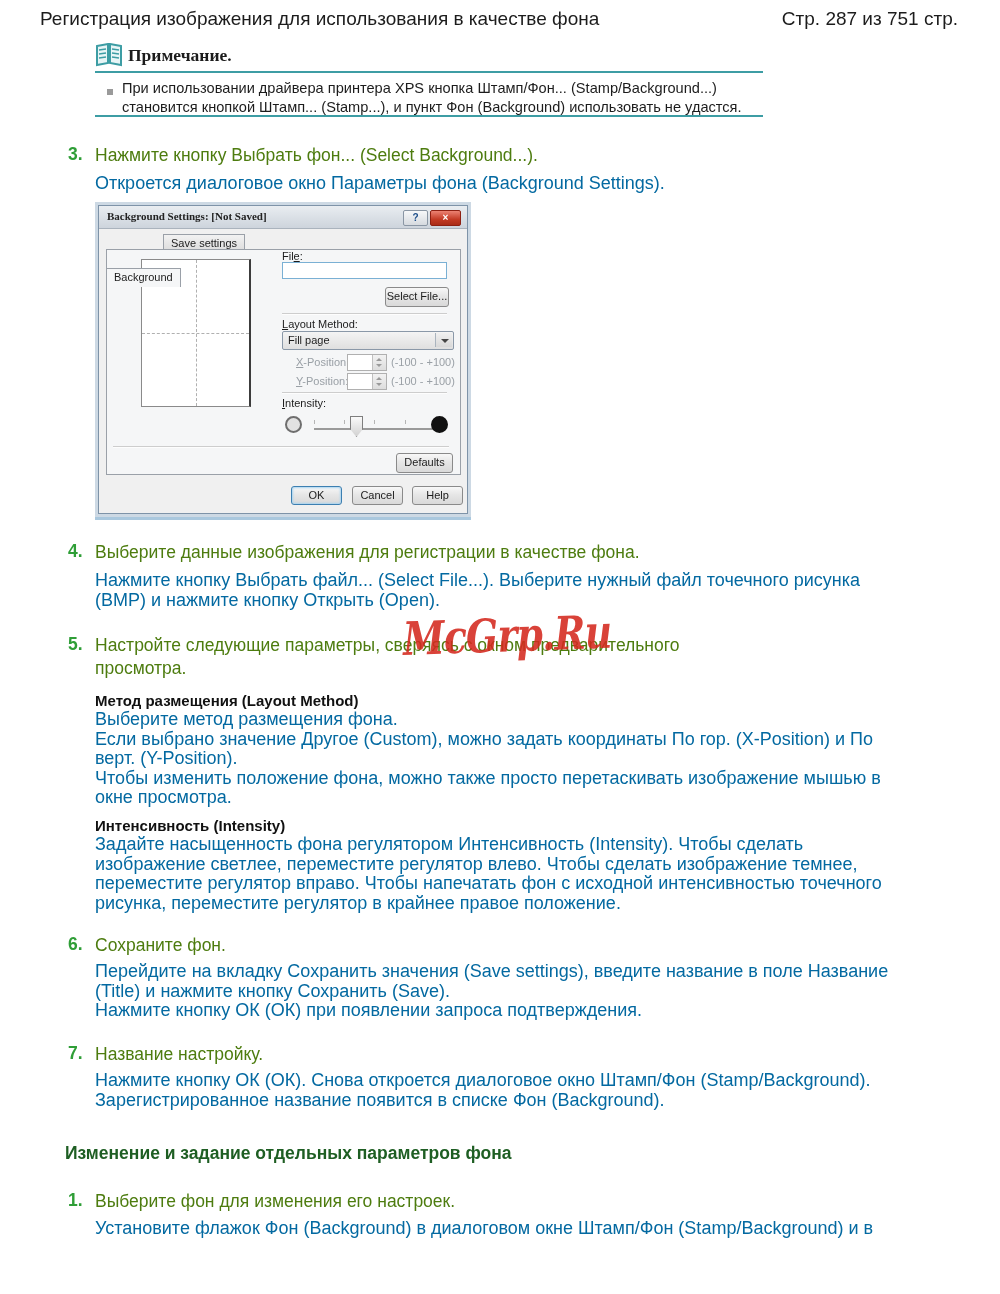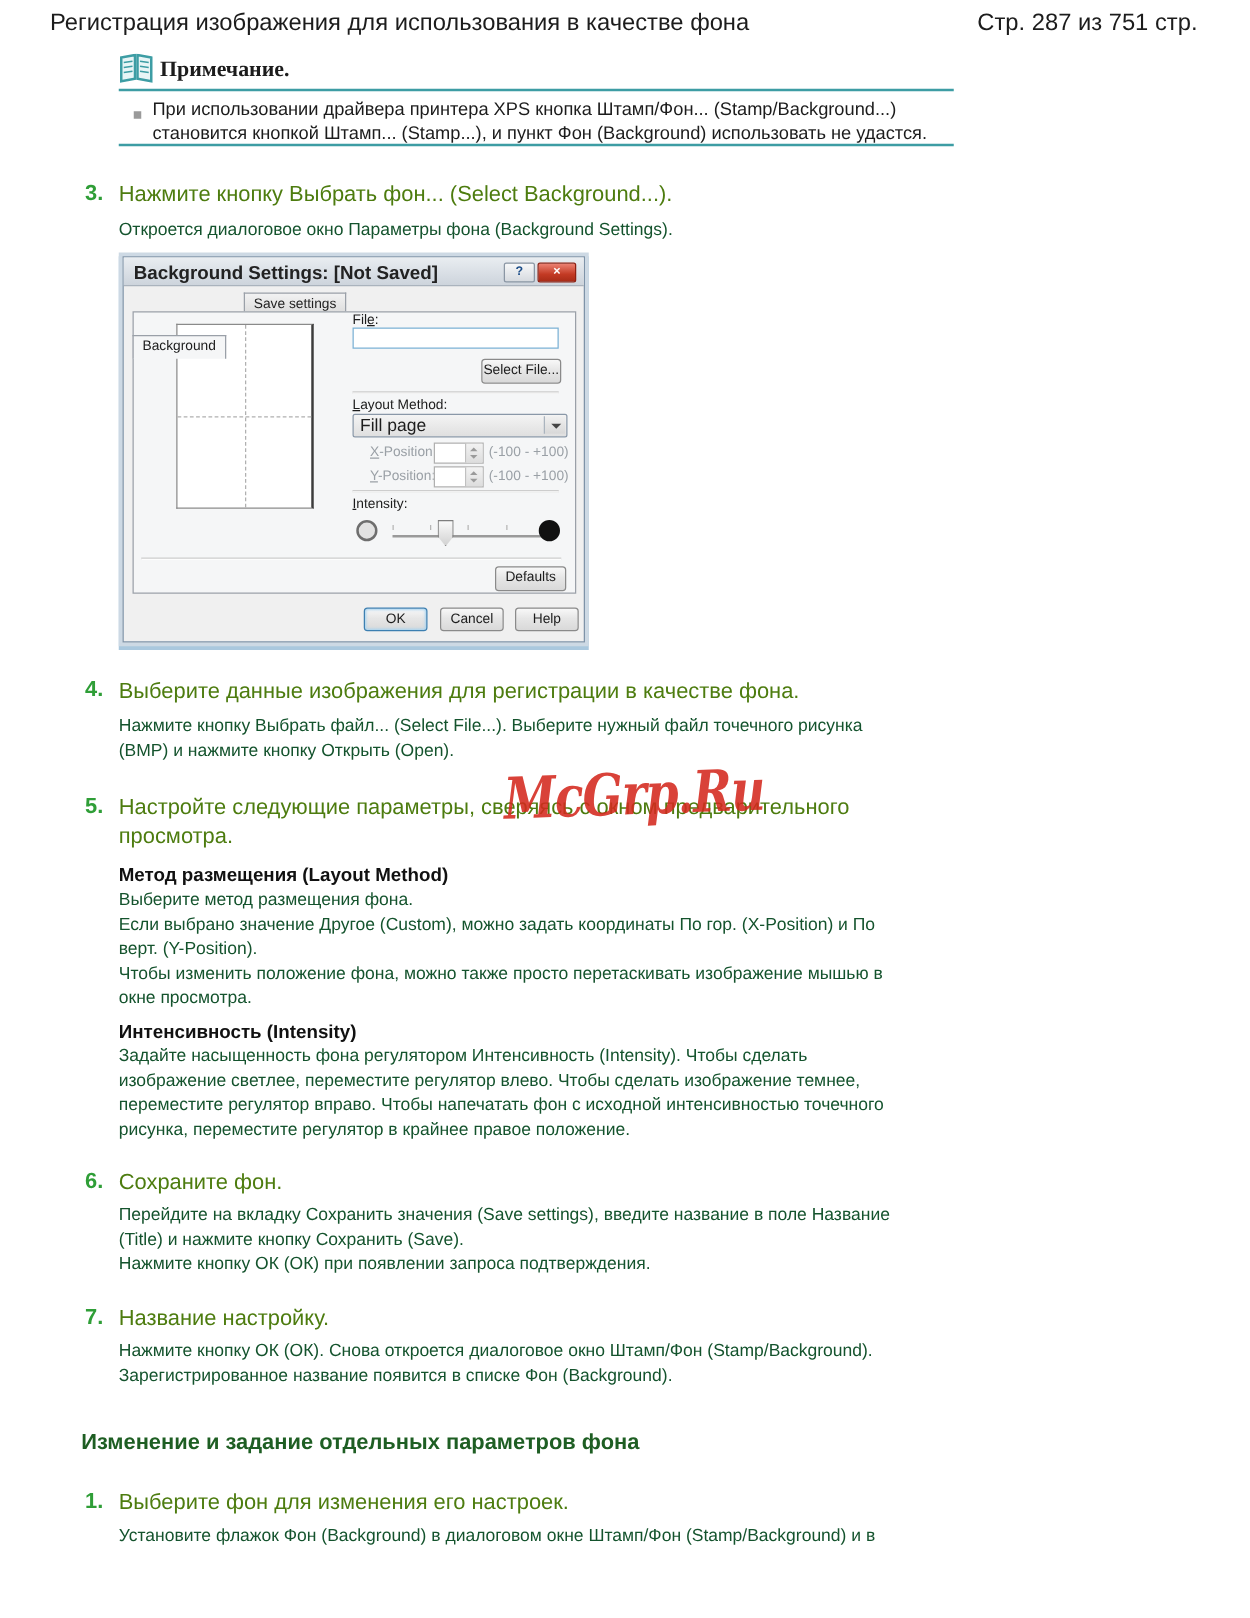--- a/index.html
+++ b/index.html
@@ -10,60 +10,60 @@
   .hdr-title{left:40px;top:8px;font-size:19px;}
   .hdr-page{right:42px;top:8px;font-size:19px;}
   
   .note-title{left:128px;top:45px;font-size:17.5px;font-weight:bold;font-family:Liberation Serif, serif;}
   .note-line{left:95px;width:668px;height:2px;background:#3d9da4;}
   .note-bullet{left:107px;top:89px;width:6px;height:6px;background:#9a9a9a;}
   .note-text{left:122px;top:79px;width:650px;font-size:14.6px;line-height:19px;white-space:pre-line;}
   
   .step-num{font-size:17.5px;font-weight:bold;color:#2f9e37;}
   .step-title{font-size:17.5px;color:#4d7c0f;white-space:pre-line;line-height:23px;}
-  .step-body{font-size:14px;line-height:19.5px;color:#14532d;white-space:pre-line;}
+  .step-body{font-size:18px;line-height:19.5px;color:#0369a1;white-space:pre-line;}
   .subhead{font-size:15px;font-weight:bold;color:#111;}
   .green-head{left:65px;top:1143px;font-size:17.5px;font-weight:bold;color:#1e5e23;}
   
   .watermark{left:402px;top:612px;font-family:"DejaVu Serif","Liberation Serif",serif;
              font-style:italic;font-weight:bold;font-size:46px;color:#d4291e;opacity:.88;
              transform:rotate(-2deg) scaleX(.82);transform-origin:left top;letter-spacing:-1px;}
   
   .dialog{left:98px;top:205px;width:368px;height:307px;background:#f0f0f0;
           border:1px solid #7e93a8;box-shadow:0 0 0 3px #cdd9e4,0 3px 0 3px #aac8de;
           font-size:11px;color:#1c1c1c;}
   .dlg-titlebar{left:0;top:0;width:368px;height:22px;
                 background:linear-gradient(#e9edf1,#cdd4dc);border-bottom:1px solid #aab3bd;}
-  .dlg-title{left:8px;top:4px;font-size:15px;font-weight:bold;color:#222;}
+  .dlg-title{left:8px;top:4px;font-size:11px;font-weight:bold;color:#222;font-family:Liberation Serif, serif;}
   .dlg-helpbtn{right:39px;top:4px;width:23px;height:14px;border:1px solid #8a96a4;border-radius:2px;
                background:linear-gradient(#f7f8f9,#d6dadf);text-align:center;line-height:14px;
                font-size:10px;font-weight:bold;color:#1d4e89;}
   .dlg-closebtn{right:6px;top:4px;width:29px;height:14px;border:1px solid #8e2012;border-radius:2px;
                 background:linear-gradient(#ec8273,#c33a24 60%,#a92c18);text-align:center;
                 line-height:13px;font-size:10px;font-weight:bold;color:#fff;}
   .tab{height:16px;padding:0 7px;border:1px solid #9aa0a8;border-bottom:none;
        font-size:11px;line-height:16px;display:inline-block;}
   .tab-active{left:7px;top:26px;height:18px;line-height:17px;background:#f5f6f7;z-index:3;margin-top:36px;}
-  .tab-idle{left:96px;top:28px;background:linear-gradient(#f2f2f2,#dcdcdc);color:#222;text-align:right;}
+  .tab-idle{left:64px;top:28px;background:linear-gradient(#f2f2f2,#dcdcdc);color:#222;text-align:right;}
   .tabpage{left:7px;top:43px;width:353px;height:224px;background:#f5f6f7;border:1px solid #9aa0a8;}
   
   .preview{left:42px;top:53px;width:107px;height:146px;background:#fff;
            border:1px solid #8a8a8a;border-right:2px solid #3c3c3c;}
   .pv-vline{left:50%;top:0;width:0;height:100%;border-left:1px dashed #b0b0b0;}
   .pv-hline{top:50%;left:0;height:0;width:100%;border-top:1px dashed #b0b0b0;}
   .lbl{font-size:11px;color:#1c1c1c;}
   .lbl .mn{text-decoration:underline;}
   .dis{color:#9aa0a6;}
   .file-input{left:183px;top:56px;width:163px;height:15px;background:#fff;border:1px solid #7ab0d4;}
   .btn{background:linear-gradient(#f8f8f8,#e6e6e6 45%,#d9d9d9);border:1px solid #8a8a8a;
        border-radius:3px;text-align:center;font-size:11px;color:#1c1c1c;}
   .btn-selectfile{left:286px;top:81px;width:62px;height:18px;line-height:17px;}
   .sep{height:1px;background:#cdcdcd;border-bottom:1px solid #fdfdfd;}
   .dropdown{left:183px;top:125px;width:165px;height:17px;border:1px solid #8a98a8;border-radius:2px;
-            background:linear-gradient(#f4f4f4,#dfdfdf);line-height:16px;padding-left:5px;font-size:14px;}
+            background:linear-gradient(#f4f4f4,#dfdfdf);line-height:16px;padding-left:5px;font-size:11px;}
   .dd-arrowbox{right:1px;top:1px;width:16px;height:14px;border-left:1px solid #aab4be;
                background:linear-gradient(#f0f0f0,#d8d8d8);}
   .dd-arrow{left:5px;top:6px;width:0;height:0;border-left:4px solid transparent;
             border-right:4px solid transparent;border-top:4px solid #444;}
   .spinner{width:38px;height:15px;background:#fff;border:1px solid #b0b0b0;}
   .spin-btns{right:0;top:0;width:13px;height:100%;border-left:1px solid #c0c0c0;
              background:linear-gradient(#f2f2f2,#ddd);}
   .spin-up{left:3px;top:3px;width:0;height:0;border-left:3px solid transparent;
            border-right:3px solid transparent;border-bottom:3px solid #9a9a9a;}
   .spin-dn{left:3px;bottom:3px;width:0;height:0;border-left:3px solid transparent;

